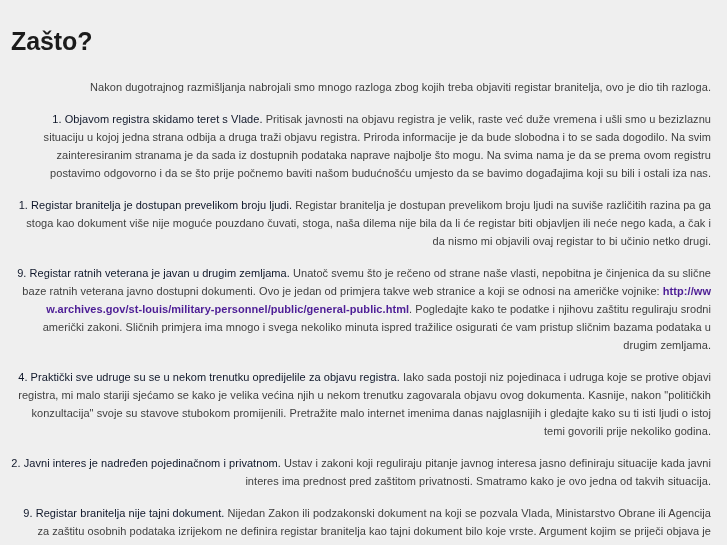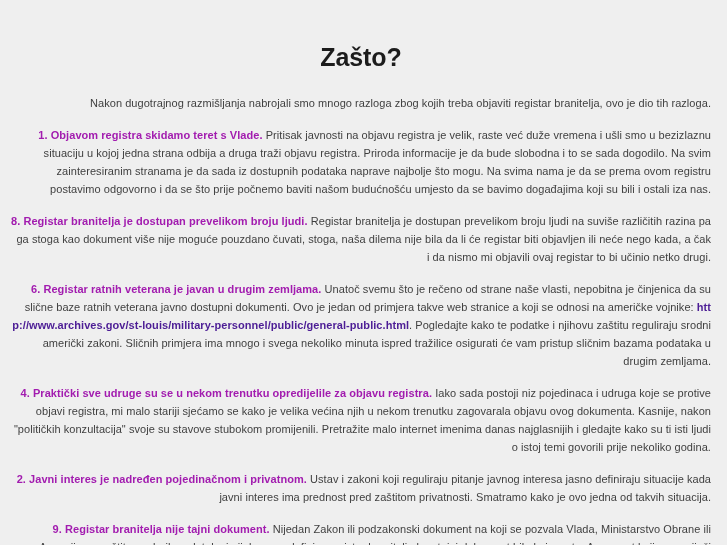--- a/index.html
+++ b/index.html
@@ -18,41 +18,40 @@
   .page {
     box-sizing: border-box;
     width: 727px;
     padding: 26px 16px 0 11px;
   }
   h1.page-title {
     font-size: 25px;
     line-height: 30px;
     font-weight: bold;
     color: #1c1c1c;
-    margin: 16px 0 22px 0;
+    margin: 0 0 22px 0;
     letter-spacing: -0.1px;
-    text-align: center;
   }
   p.para {
     font-size: 11px;
     line-height: 18px;
     color: #3f3f3f;
     margin: 0 0 14px 0;
     text-align: right;
     letter-spacing: 0.005em;
   }
   p.para:last-child {
     margin-bottom: 0;
   }
   .lead {
     margin-bottom: 18px;
   }
   .bold-head {
-    font-weight: bold;
-    color: #a21caf;
+    font-weight: normal;
+    color: #0f172a;
   }
   a.ext-link {
     color: #4c1d95;
     font-weight: bold;
     text-decoration: none;
     word-break: break-all;
   }
 </style>
 </head>
 <body>
@@ -63,26 +62,26 @@
 
   <p class="para lead">Nakon dugotrajnog razmišljanja nabrojali smo mnogo razloga zbog kojih treba objaviti registar branitelja, ovo je dio tih razloga.</p>
 
   <div>
     <p class="para">
       <span class="bold-head">1. Objavom registra skidamo teret s Vlade.</span>
       <span>Pritisak javnosti na objavu registra je velik, raste već duže vremena i ušli smo u bezizlaznu situaciju u kojoj jedna strana odbija a druga traži objavu registra. Priroda informacije je da bude slobodna i to se sada dogodilo. Na svim zainteresiranim stranama je da sada iz dostupnih podataka naprave najbolje što mogu. Na svima nama je da se prema ovom registru postavimo odgovorno i da se što prije počnemo baviti našom budućnošću umjesto da se bavimo događajima koji su bili i ostali iza nas.</span>
     </p>
 
     <p class="para">
-      <span class="bold-head">8. Registar branitelja je dostupan prevelikom broju ljudi.</span>
+      <span class="bold-head">1. Registar branitelja je dostupan prevelikom broju ljudi.</span>
       <span>Registar branitelja je dostupan prevelikom broju ljudi na suviše različitih razina pa ga stoga kao dokument više nije moguće pouzdano čuvati, stoga, naša dilema nije bila da li će registar biti objavljen ili neće nego kada, a čak i da nismo mi objavili ovaj registar to bi učinio netko drugi.</span>
     </p>
 
     <p class="para">
-      <span class="bold-head">6. Registar ratnih veterana je javan u drugim zemljama.</span>
+      <span class="bold-head">9. Registar ratnih veterana je javan u drugim zemljama.</span>
       <span>Unatoč svemu što je rečeno od strane naše vlasti, nepobitna je činjenica da su slične baze ratnih veterana javno dostupni dokumenti. Ovo je jedan od primjera takve web stranice a koji se odnosi na američke vojnike: </span><a class="ext-link" href="#">http://www.archives.gov/st-louis/military-personnel/public/general-public.html</a><span>. Pogledajte kako te podatke i njihovu zaštitu reguliraju srodni američki zakoni. Sličnih primjera ima mnogo i svega nekoliko minuta ispred tražilice osigurati će vam pristup sličnim bazama podataka u drugim zemljama.</span>
     </p>
 
     <p class="para">
       <span class="bold-head">4. Praktički sve udruge su se u nekom trenutku opredijelile za objavu registra.</span>
       <span>Iako sada postoji niz pojedinaca i udruga koje se protive objavi registra, mi malo stariji sjećamo se kako je velika većina njih u nekom trenutku zagovarala objavu ovog dokumenta. Kasnije, nakon "političkih konzultacija" svoje su stavove stubokom promijenili. Pretražite malo internet imenima danas najglasnijih i gledajte kako su ti isti ljudi o istoj temi govorili prije nekoliko godina.</span>
     </p>
 
     <p class="para">
       <span class="bold-head">2. Javni interes je nadređen pojedinačnom i privatnom.</span>

